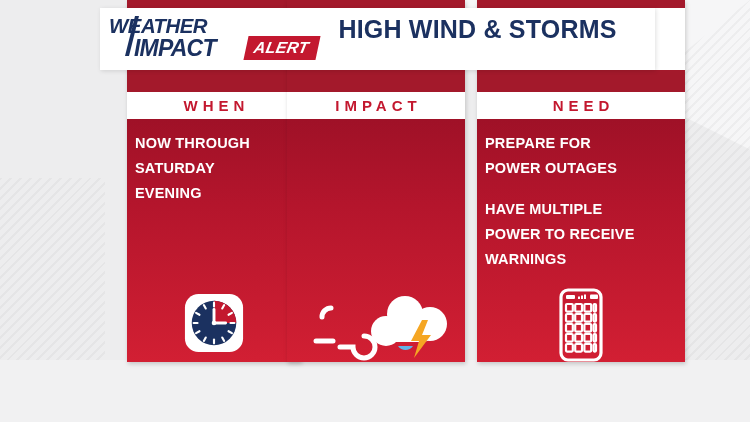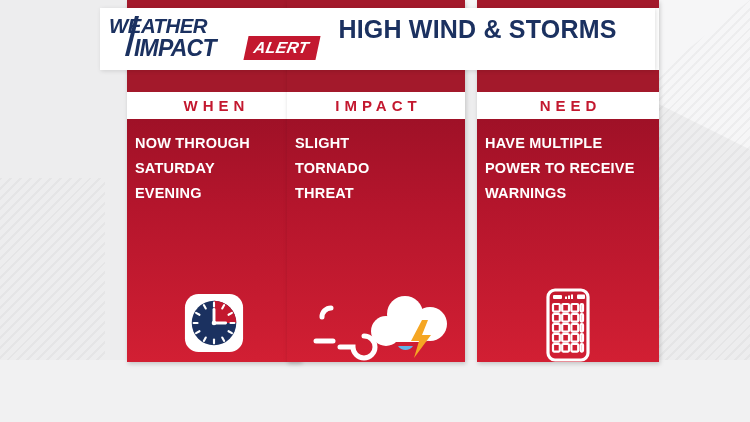--- a/index.html
+++ b/index.html
@@ -76,21 +76,21 @@
 
   .col {
     position: absolute;
     top: 0;
     width: 174px;
     height: 362px;
     filter: drop-shadow(1px 2px 2px rgba(0,0,0,0.18));
   }
   #col-when   { left: 100px; margin-left: 27px; }
   #col-impact { left: 287px; width: 178px; }
-  #col-need   { left: 477px; width: 182px; }
+  #col-need   { left: 477px; width: 208px; }
 
   
   .cap {
     height: 8px;
     background: #a3192b;
   }
   
   .white-band {
     background: #ffffff;
     height: 62px;
@@ -301,23 +301,20 @@
 
   <div class="col" id="col-impact">
     <div class="cap"></div>
     <div class="white-band"></div>
     <div class="mid-red"></div>
     <div class="label-band">
       <span>IMPACT</span>
     </div>
     <div class="body-panel">
       <div class="body-text">
-        <p style="white-space:pre-line">SLIGHT
-TORNADO
-THREAT</p>
       </div>
       <div class="icon-wrap" id="storm-icon-wrap">
         <svg width="152" height="78" viewBox="0 0 152 78" aria-hidden="true">
 
           <g fill="none" stroke="#ffffff" stroke-width="5" stroke-linecap="round">
             <path d="M22 33 a9 9 0 0 1 9 -9"></path>
             <path d="M16 57 L33 57"></path>
             <path d="M64 52 a11 11 0 1 1 -11 11 L40 63"></path>
           </g>
 
@@ -338,20 +335,22 @@
 
   <div class="col" id="col-need">
     <div class="cap"></div>
     <div class="white-band"></div>
     <div class="mid-red"></div>
     <div class="label-band">
       <span>NEED</span>
     </div>
     <div class="body-panel">
       <div class="body-text">
+        <p style="white-space:pre-line">PREPARE FOR
+POWER OUTAGES</p>
         <p style="white-space:pre-line">HAVE MULTIPLE
 POWER TO RECEIVE
 WARNINGS</p>
       </div>
       <div class="icon-wrap" id="phone-icon-wrap">
         <svg width="46" height="74" viewBox="0 0 46 74" aria-hidden="true">
           <rect x="3" y="2" width="40" height="70" rx="7" ry="7" fill="none" stroke="#ffffff" stroke-width="3.2"></rect>
           <g fill="#ffffff">
             <rect x="8" y="7" width="9" height="4" rx="1"></rect>
             <rect x="20" y="8.5" width="2" height="2.5"></rect>

